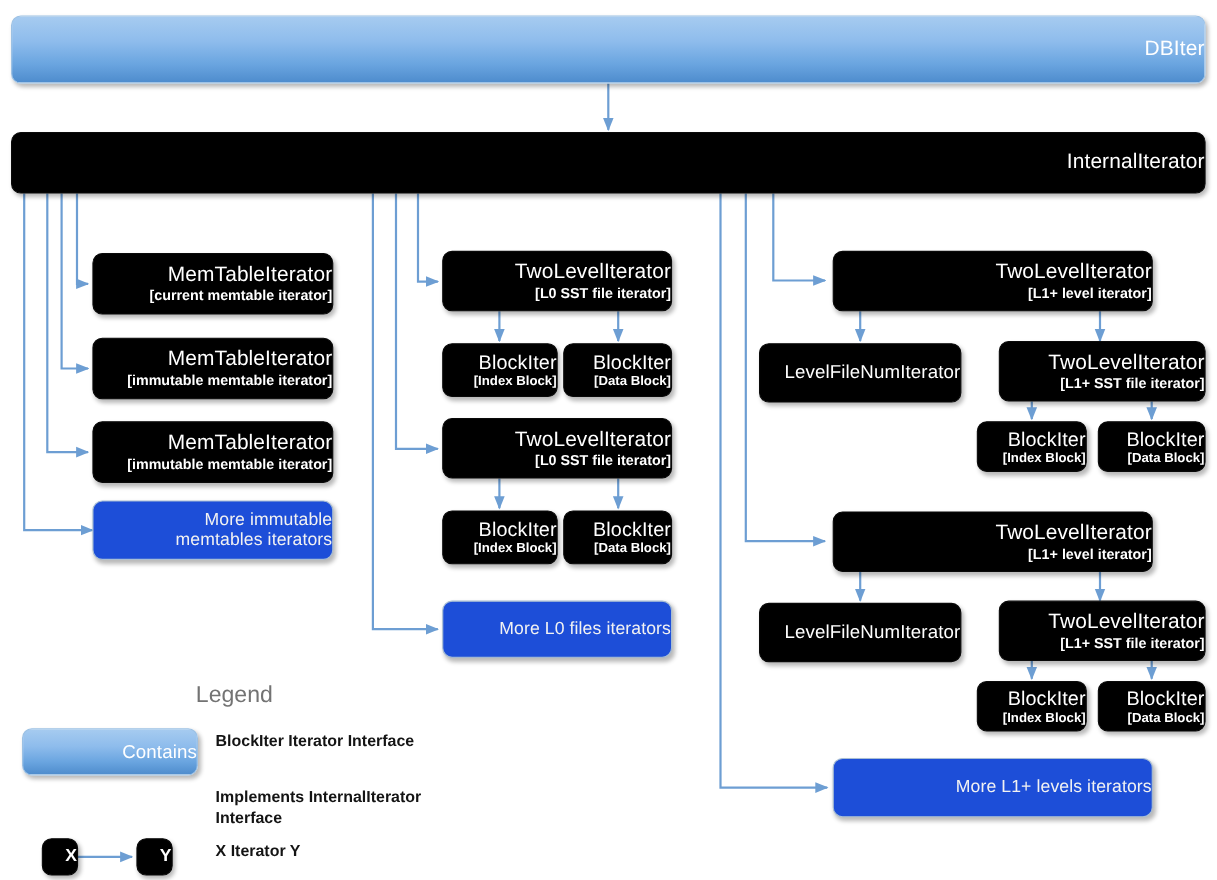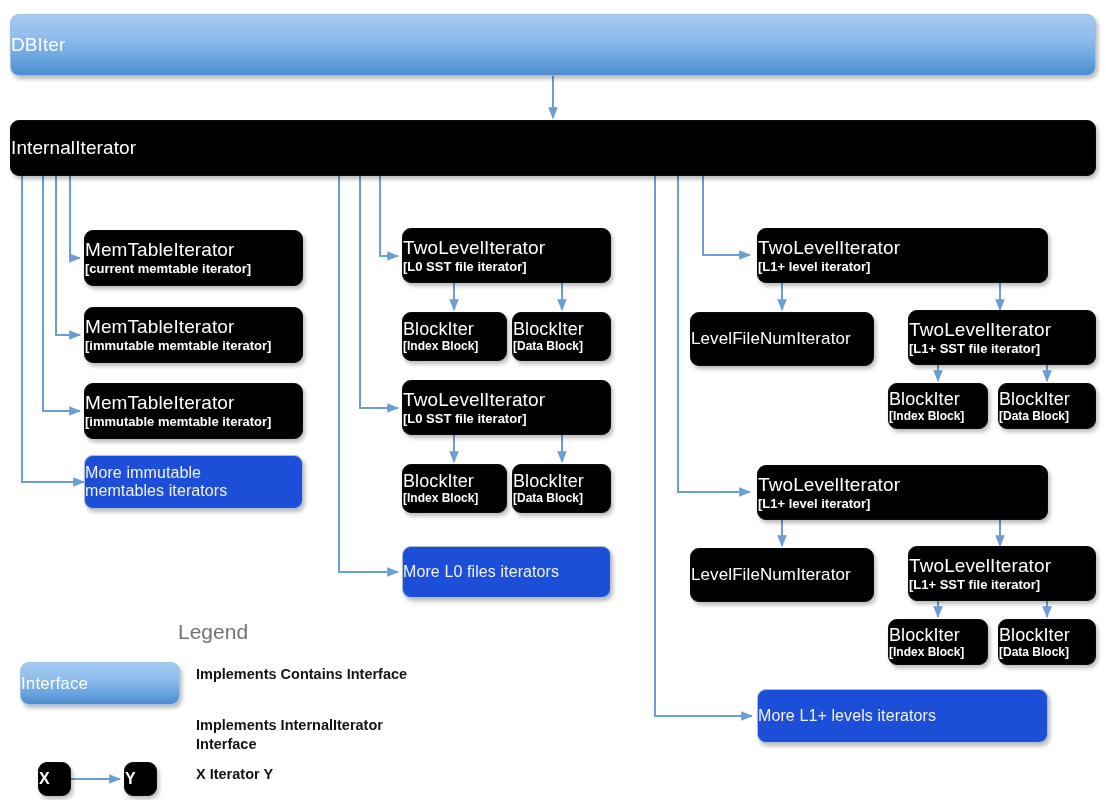--- a/index.html
+++ b/index.html
@@ -23,21 +23,21 @@
     width: 1106px;
     height: 800px;
     pointer-events: none;
   }
   .node {
     position: absolute;
     box-sizing: border-box;
     border-radius: 9px;
     display: flex;
     flex-direction: column;
-    align-items: flex-start;
+    align-items: flex-end;
     justify-content: center;
     text-align: center;
     color: #ffffff;
     line-height: 1.12;
     box-shadow: 2px 3px 4px rgba(0,0,0,0.28);
     z-index: 3;
   }
   .node.black {
     background: #000000;
     border: 1px solid #0a0a0a;
@@ -243,23 +243,23 @@
     <div class="t2">[Data Block]</div>
   </div>
 
   <div class="node gray sz-gray" style="left:757px; top:689px; width:291px; height:54px;">
     <div class="t1">More L1+ levels iterators</div>
   </div>
 
   <div class="legend-title" style="left:178px; top:620px;">Legend</div>
 
   <div class="node blue sz-legend" style="left:20px; top:662px; width:160px; height:43px;">
-    <div class="t1">Interface</div>
-  </div>
-  <div class="legend-text" style="left:196px; top:665px; width:250px;">Implements Contains Interface</div>
+    <div class="t1">Contains</div>
+  </div>
+  <div class="legend-text" style="left:196px; top:665px; width:250px;">BlockIter Iterator Interface</div>
 
   <div class="legend-text" style="left:196px; top:716px; width:215px;">Implements InternalIterator Interface</div>
 
   <div class="node black sz-xy" style="left:38px; top:762px; width:33px; height:34px;">
     <div class="t1">X</div>
   </div>
   <div class="node black sz-xy" style="left:124px; top:762px; width:33px; height:34px;">
     <div class="t1">Y</div>
   </div>
   <div class="legend-text" style="left:196px; top:765px; width:220px;">X Iterator Y</div>

